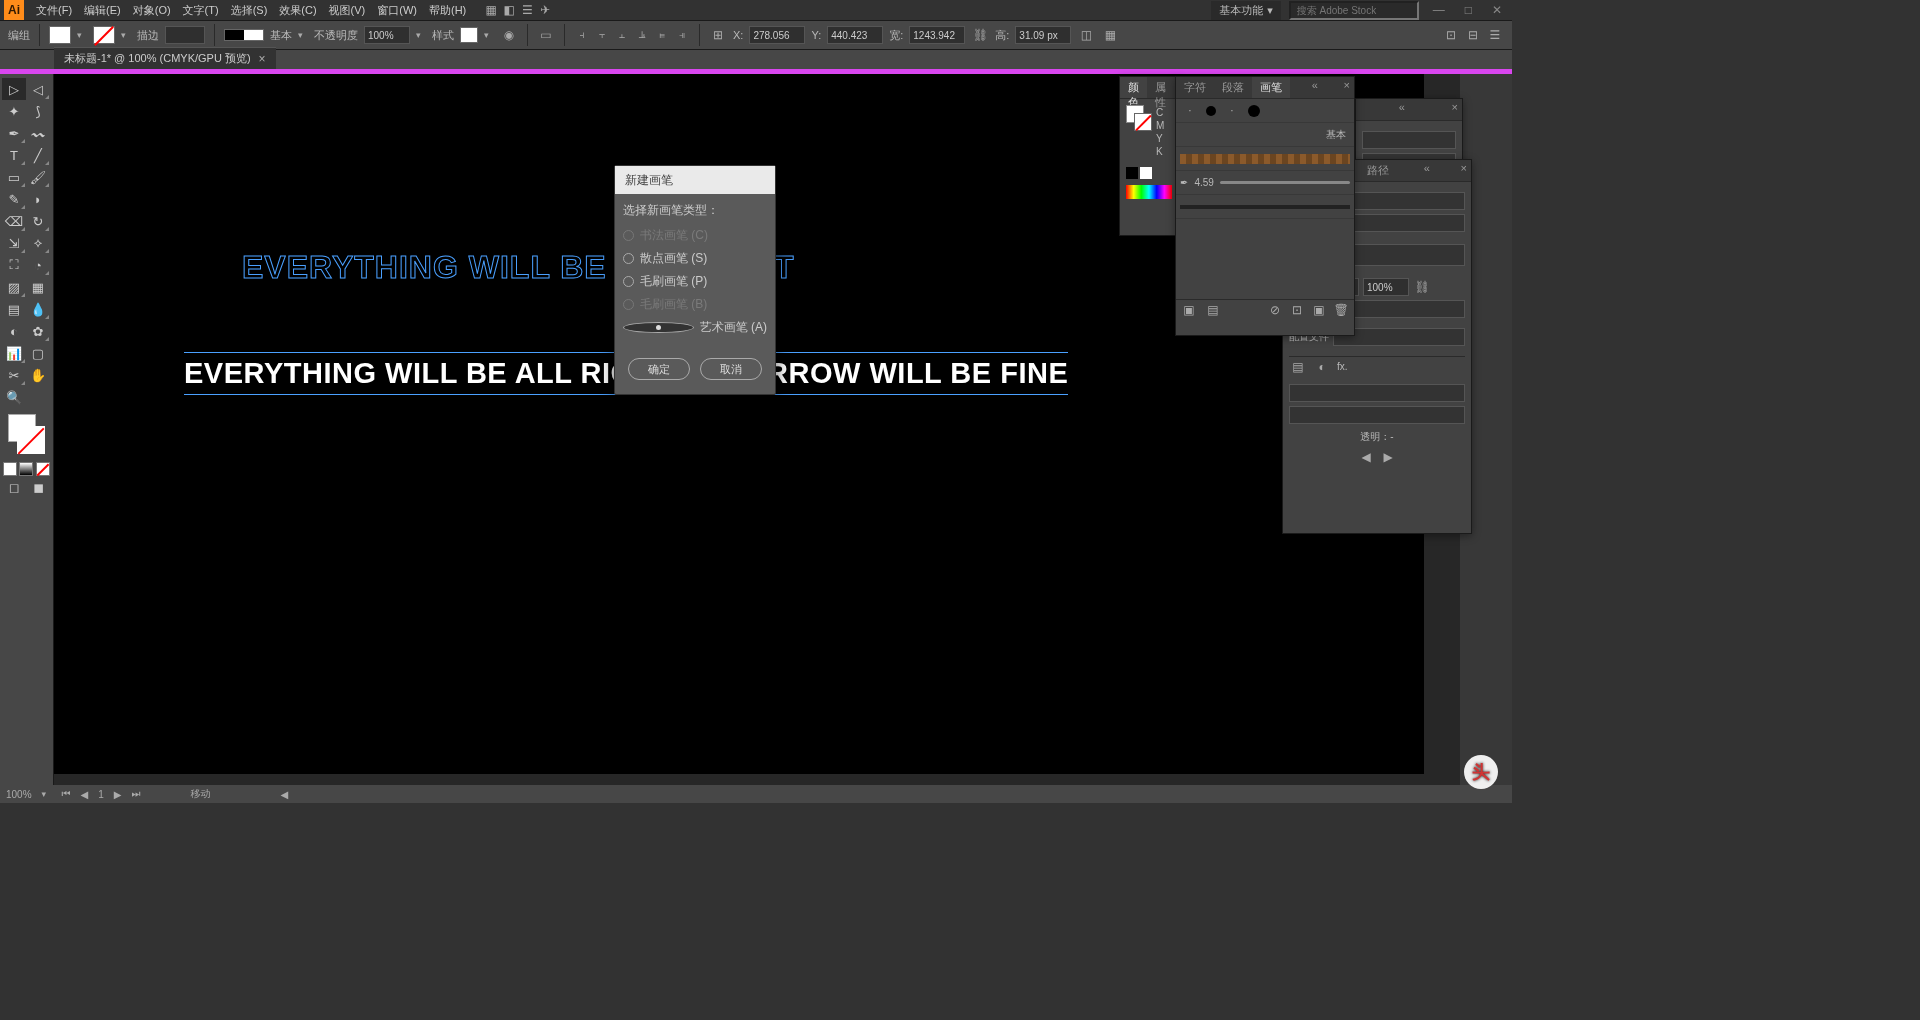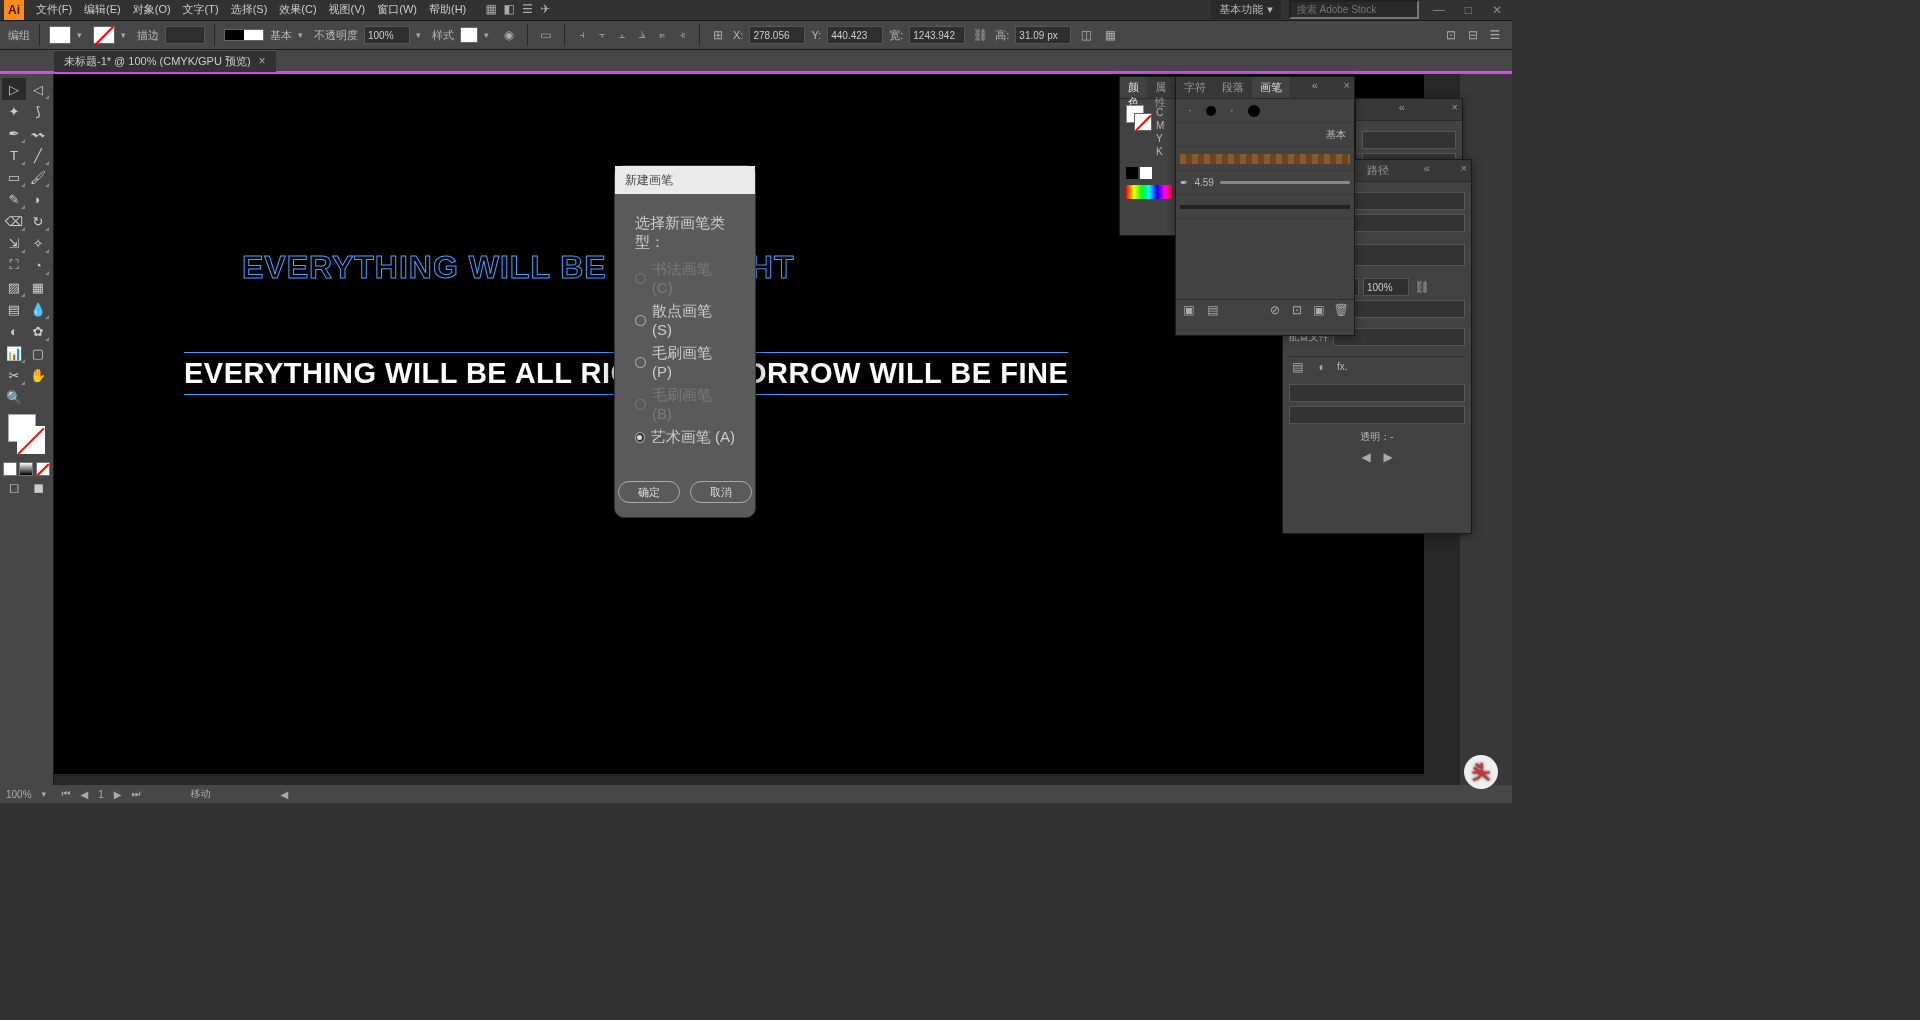--- a/index.html
+++ b/index.html
@@ -1,35 +1,35 @@
 <!DOCTYPE html>
 <html><head>
 <meta charset="utf-8">
 <style>
 * { margin: 0; padding: 0; box-sizing: border-box; font-family: "Microsoft YaHei", Arial, sans-serif; }
 body { background: #323232; color: #b8b8b8; font-size: 11px; overflow: hidden; width: 1512px; height: 803px; position: relative; }
-.menubar { height: 20px; background: #323232; display: flex; align-items: flex-start; padding: 0 4px; }
+.menubar { height: 20px; background: #323232; display: flex; align-items: center; padding: 0 4px; }
 .ai-logo { width: 20px; height: 20px; background: #ff8c1a; color: #321900; font-weight: bold; font-size: 12px; display: flex; align-items: center; justify-content: center; margin-right: 6px; }
 .menu-item { padding: 2px 6px; font-size: 11px; color: #ccc; cursor: pointer; }
 .menubar-right { margin-left: auto; display: flex; align-items: center; gap: 8px; }
 .icon-btn { width: 18px; height: 18px; display: flex; align-items: center; justify-content: center; color: #aaa; cursor: pointer; font-size: 12px; }
 .workspace-btn { padding: 2px 8px; background: #2a2a2a; font-size: 11px; display: flex; align-items: center; gap: 4px; }
 .search-stock { padding: 2px 6px; background: #2a2a2a; font-size: 10px; color: #666; width: 130px; }
 .win-btn { padding: 2px 6px; color: #888; font-size: 12px; }
 .control-bar { height: 30px; background: #474747; border-top: 1px solid #1a1a1a; border-bottom: 1px solid #1a1a1a; display: flex; align-items: center; padding: 0 8px; gap: 6px; font-size: 11px; }
 .ctrl-label { color: #b8b8b8; }
 .swatch { width: 22px; height: 18px; border: 1px solid #666; }
 .swatch.white { background: #fff; }
 .swatch.none { background: #fff; position: relative; }
 .swatch.none::after { content: ""; position: absolute; width: 130%; height: 2px; background: red; top: 50%; left: -15%; transform: rotate(-45deg); }
 .dropdown-arrow { width: 10px; font-size: 9px; color: #aaa; }
 .stroke-prev { width: 40px; height: 12px; background: linear-gradient(to right, #000 50%, #fff 50%); border: 1px solid #666; }
 .num-input { width: 56px; height: 18px; background: #2f2f2f; border: 1px solid #555; color: #ccc; padding: 0 3px; font-size: 10px; }
 .sep { width: 1px; height: 22px; background: #2a2a2a; margin: 0 3px; }
-.tab-bar { height: 24px; background: #474747; display: flex; align-items: center; padding-left: 54px; border-bottom: 3px solid #d946ef; }
+.tab-bar { height: 24px; background: #474747; display: flex; align-items: flex-end; padding-left: 54px; border-bottom: 5px solid #d946ef; }
 .doc-tab { height: 22px; padding: 3px 10px; background: #323232; font-size: 11px; color: #ccc; display: flex; align-items: center; gap: 8px; border-top: 1px solid #555; }
 .tab-close { font-size: 12px; color: #aaa; cursor: pointer; }
 .main { position: absolute; top: 74px; left: 0; right: 0; bottom: 18px; display: flex; }
 .toolbox { width: 54px; background: #474747; border-right: 1px solid #1a1a1a; display: flex; flex-wrap: wrap; align-content: flex-start; padding: 4px 2px; }
 .tool { width: 24px; height: 22px; display: flex; align-items: center; justify-content: center; color: #ccc; cursor: pointer; font-size: 13px; position: relative; }
 .tool.active { background: #2a2a2a; }
 .tool .sub { position: absolute; bottom: 1px; right: 1px; border: 2px solid transparent; border-bottom-color: #888; border-right-color: #888; width: 0; height: 0; }
 .color-picker { width: 40px; height: 40px; position: relative; margin: 6px 6px; }
 .cp-fill { width: 28px; height: 28px; background: #fff; border: 1px solid #aaa; position: absolute; top: 0; left: 0; }
 .cp-stroke { width: 28px; height: 28px; background: #fff; position: absolute; bottom: 0; right: 0; }
@@ -49,23 +49,23 @@
 .panel-close { margin-left: auto; padding: 2px 4px; color: #999; font-size: 11px; }
 .color-panel { left: 1119px; top: 76px; width: 60px; height: 160px; z-index: 5; }
 .brush-panel { left: 1175px; top: 76px; width: 180px; height: 260px; z-index: 6; }
 .brush-row { height: 24px; display: flex; align-items: center; border-bottom: 1px solid #383838; gap: 6px; padding: 0 4px; }
 .brush-dot { width: 10px; height: 10px; border-radius: 50%; background: #000; }
 .char-panel { left: 1268px; top: 159px; width: 190px; height: 375px; z-index: 4; margin-left: 14px; }
 .transp-panel { left: 1355px; top: 98px; width: 108px; height: 90px; z-index: 3; }
 .field-row { display: flex; gap: 4px; margin: 4px 0; align-items: center; }
 .sel { flex: 1; height: 18px; background: #333; border: 1px solid #555; }
 .status-bar { position: absolute; left: 0; right: 0; bottom: 0; height: 18px; background: #474747; display: flex; align-items: center; padding: 0 6px; font-size: 10px; gap: 10px; color: #aaa; }
-.dialog { position: absolute; left: 614px; top: 165px; width: 142px; background: #5a5a5a; border: 1px solid #333; box-shadow: 0 4px 16px rgba(0,0,0,.6); z-index: 100; border-radius: 10px; }
+.dialog { position: absolute; left: 614px; top: 165px; width: 162px; background: #5a5a5a; border: 1px solid #333; box-shadow: 0 4px 16px rgba(0,0,0,.6); z-index: 100; border-radius: 2px; }
 .dialog-title { height: 28px; background: #eaeaea; color: #444; display: flex; align-items: center; padding: 0 10px; font-size: 12px; }
-.dialog-body { padding: 20px; font-size: 15px; color: #ccc; }
+.dialog-body { padding: 8px; font-size: 12px; color: #ccc; }
 .radio-row { display: flex; align-items: center; gap: 6px; margin: 6px 0; }
 .radio { width: 11px; height: 11px; border: 1px solid #aaa; border-radius: 50%; display: flex; align-items: center; justify-content: center; }
 .radio.sel::after { content: ""; width: 5px; height: 5px; background: #ddd; border-radius: 50%; }
 .radio-row.dis { color: #7a7a7a; }
 .radio-row.dis .radio { border-color: #777; }
 .dialog-btns { display: flex; gap: 10px; justify-content: center; padding: 8px 0 14px; }
 .dbtn { width: 62px; height: 22px; border: 1px solid #aaa; border-radius: 11px; background: transparent; color: #ddd; font-size: 11px; display: flex; align-items: center; justify-content: center; cursor: pointer; }
 .watermark { position: absolute; bottom: 14px; right: 14px; font-size: 26px; color: #fff; font-weight: 600; opacity: 0.92; display: flex; align-items: center; gap: 8px; z-index: 50; text-shadow: 0 0 3px #000; }
 .wm-logo { width: 34px; height: 34px; border-radius: 50%; background: #fff; color: #d33; display: flex; align-items: center; justify-content: center; font-size: 18px; font-weight: bold; }
 .cmyk-row { display: flex; align-items: center; gap: 4px; font-size: 10px; margin: 2px 0; }

